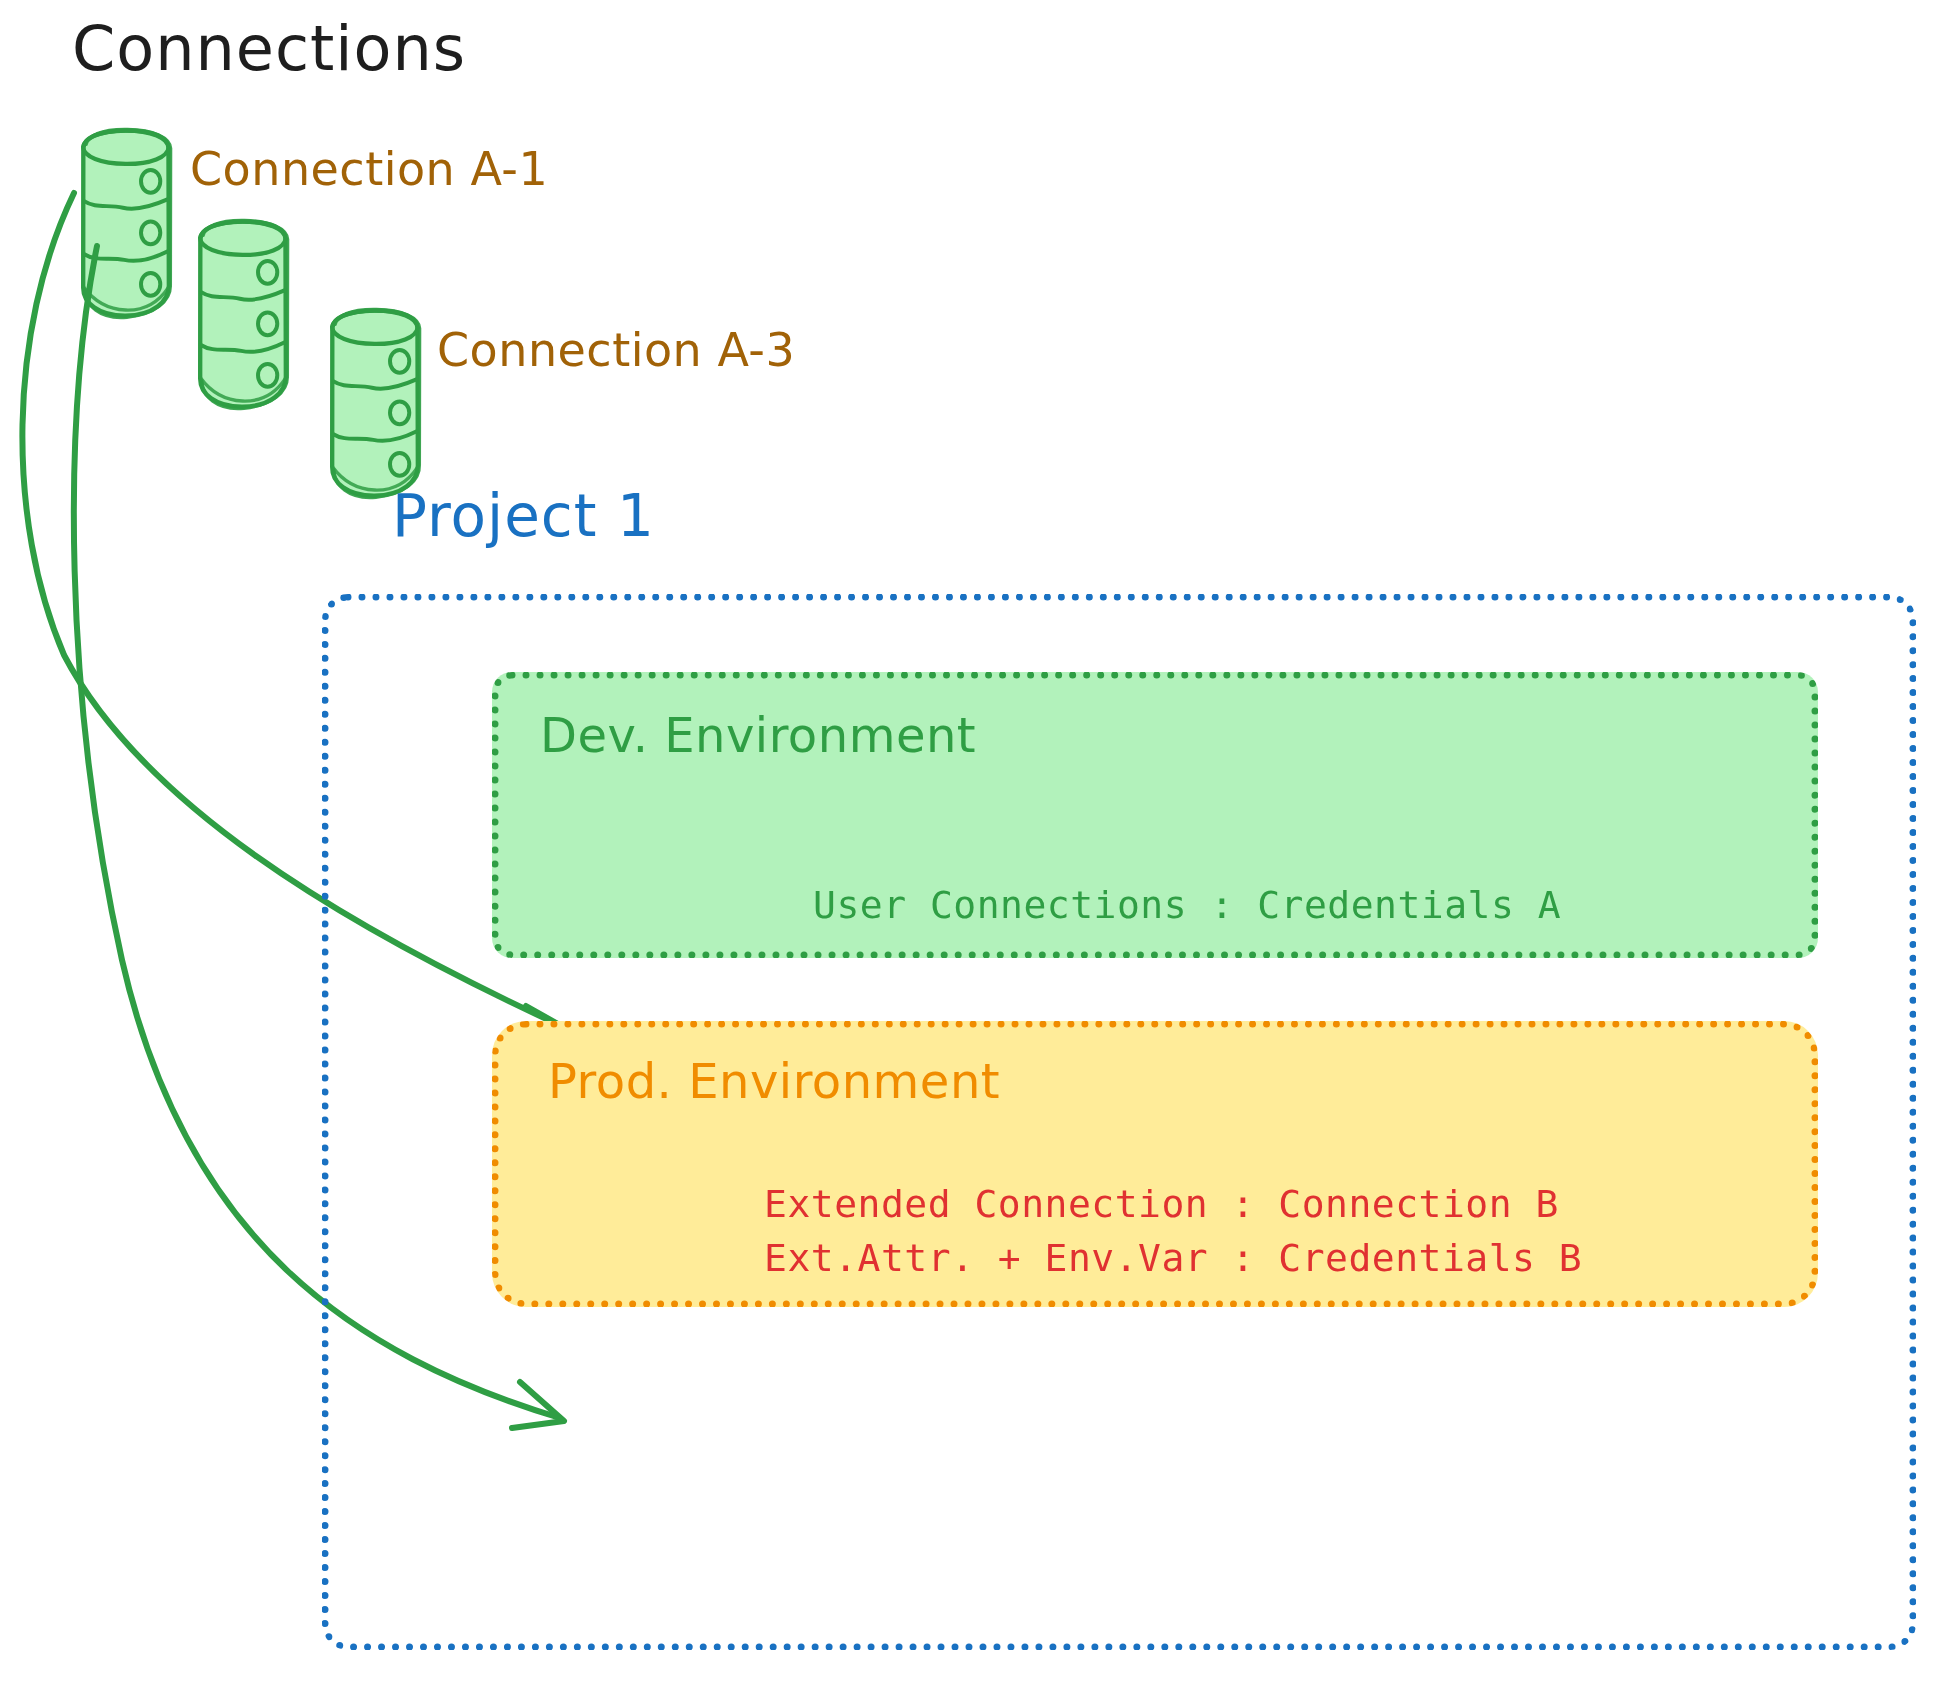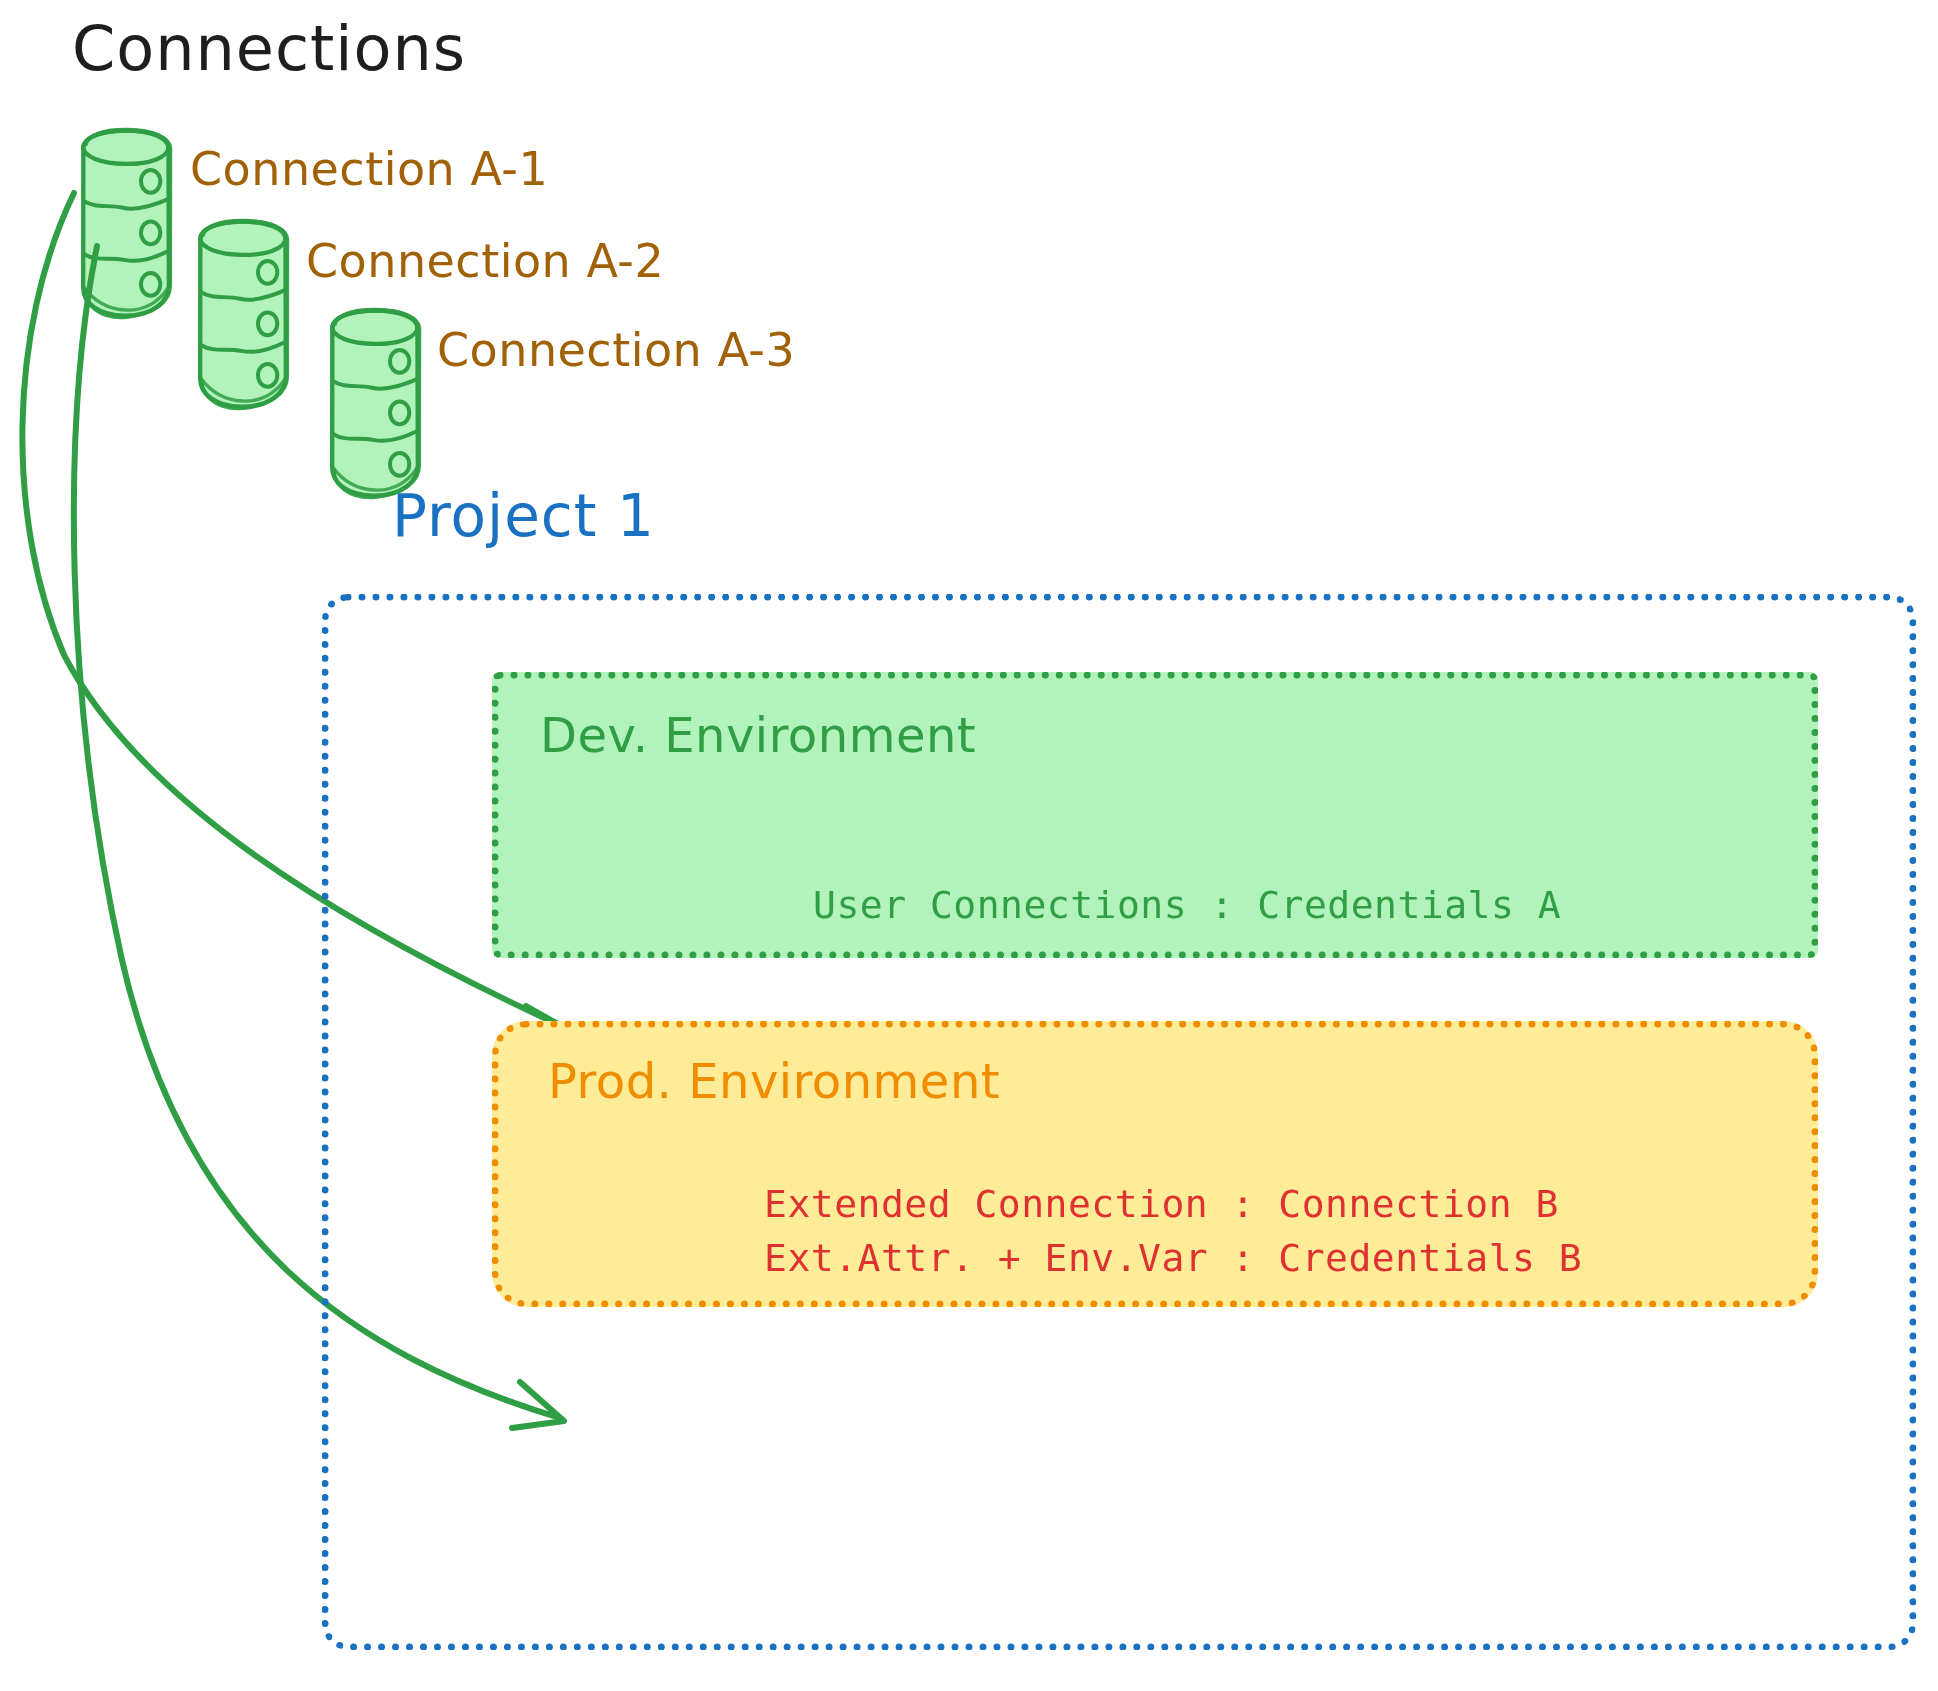--- a/index.html
+++ b/index.html
@@ -97,21 +97,21 @@
     height: 1056px;
     border: 7px dotted #1971c2;
     border-radius: 26px;
   }
   #dev-box {
     left: 492px;
     top: 672px;
     width: 1326px;
     height: 286px;
     border: 7px dotted #2f9e44;
-    border-radius: 8px;
+    border-radius: 20px;
     background: #b2f2bb;
   }
   #prod-box {
     left: 492px;
     top: 1014px;
     width: 1326px;
     height: 286px;
     border: 7px dotted #f08c00;
     border-radius: 34px;
     background: #ffec99;
@@ -164,21 +164,20 @@
     <g>
       <path d="M 97,246 C 62,420 64,700 122,960 C 186,1240 352,1355 560,1418" fill="none" stroke="#2f9e44" stroke-width="6" stroke-linecap="round"></path>
       <path d="M 520,1382 L 564,1421 L 512,1428" fill="none" stroke="#2f9e44" stroke-width="6" stroke-linecap="round" stroke-linejoin="round"></path>
     </g>
   </svg>
 
   <div class="hand title-connections">Connections</div>
 
   <div class="hand conn-label conn-a1">Connection A-1</div>
 
-  <div class="hand conn-label conn-a2">Connection A-2</div>
 
   <div class="hand conn-label conn-a3">Connection A-3</div>
 
   <div class="hand title-project">Project 1</div>
 
   <div class="box" id="project-box"></div>
 
   <div class="box" id="dev-box">
     <div class="hand env-title env-title-dev" style="left:41px; top:28px;">Dev. Environment</div>
     <div class="mono cred-dev" style="left:314px; top:204px;">User Connections : Credentials A</div>

